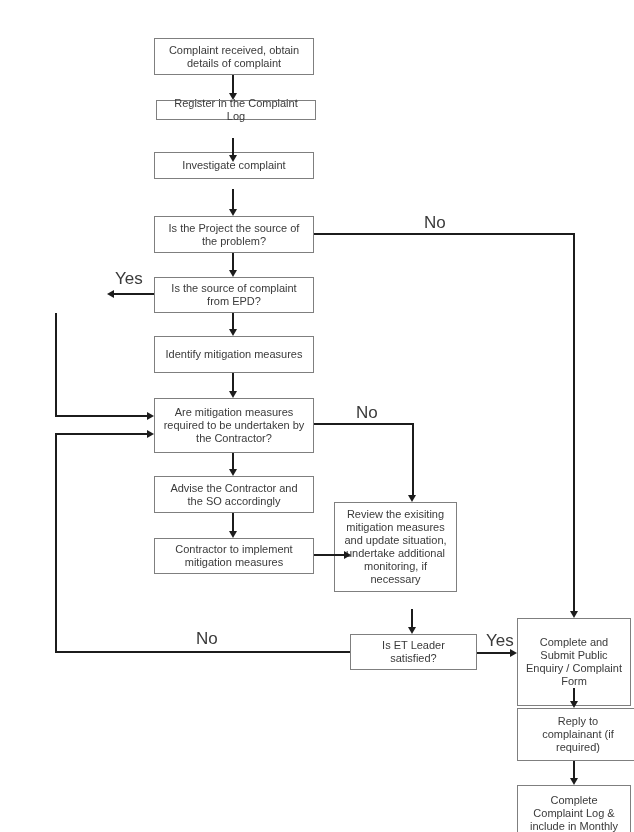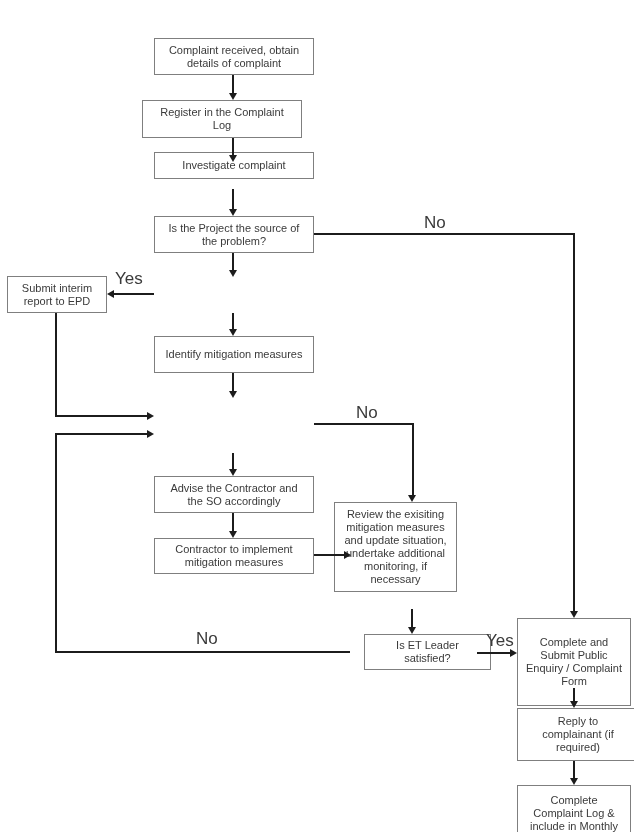--- a/index.html
+++ b/index.html
@@ -26,65 +26,70 @@
 </head>
 <body>
 
 <div id="canvas">
 
   <div class="node" style="left:154px;top:7px;width:160px;height:37px">
     <span>Complaint received, obtain
 details of complaint</span>
   </div>
 
-  <div class="node" style="left:142px;top:69px;width:160px;height:38px">
+  <div class="node" style="left:156px;top:69px;width:160px;height:20px">
     <span>Register in the Complaint
 Log</span>
   </div>
 
   <div class="node" style="left:154px;top:121px;width:160px;height:27px">
     <span>Investigate complaint</span>
   </div>
 
   <div class="node" style="left:154px;top:185px;width:160px;height:37px">
     <span>Is the Project the source of
 the problem?</span>
   </div>
 
+  <div class="node" style="left:154px;top:246px;width:160px;height:36px">
+    <span>Is the source of complaint
+from EPD?</span>
+  </div>
 
   <div class="node" style="left:154px;top:305px;width:160px;height:37px">
     <span>Identify mitigation measures</span>
   </div>
 
+  <div class="node" style="left:154px;top:367px;width:160px;height:55px">
+    <span>Are mitigation measures
+required to be undertaken by
+the Contractor?</span>
+  </div>
 
   <div class="node" style="left:154px;top:445px;width:160px;height:37px">
     <span>Advise the Contractor and
 the SO accordingly</span>
   </div>
 
   <div class="node" style="left:154px;top:507px;width:160px;height:36px">
     <span>Contractor to implement
 mitigation measures</span>
   </div>
 
-  <div class="node" style="left:7px;top:245px;width:100px;height:37px">
-    <span>Submit interim
-report to EPD</span>
-  </div>
 
   <div class="node" style="left:334px;top:471px;width:123px;height:90px">
     <span>Review the exisiting
 mitigation measures
 and update situation,
 undertake additional
 monitoring, if
 necessary</span>
   </div>
 
-  <div class="node" style="left:364px;top:603px;width:127px;height:36px">
+  <div class="node" style="left:350px;top:603px;width:127px;height:36px">
     <span>Is ET Leader
 satisfied?</span>
   </div>
 
   <div class="node" style="left:517px;top:587px;width:114px;height:88px">
     <span>Complete and
 Submit Public
 Enquiry / Complaint
 Form</span>
   </div>

